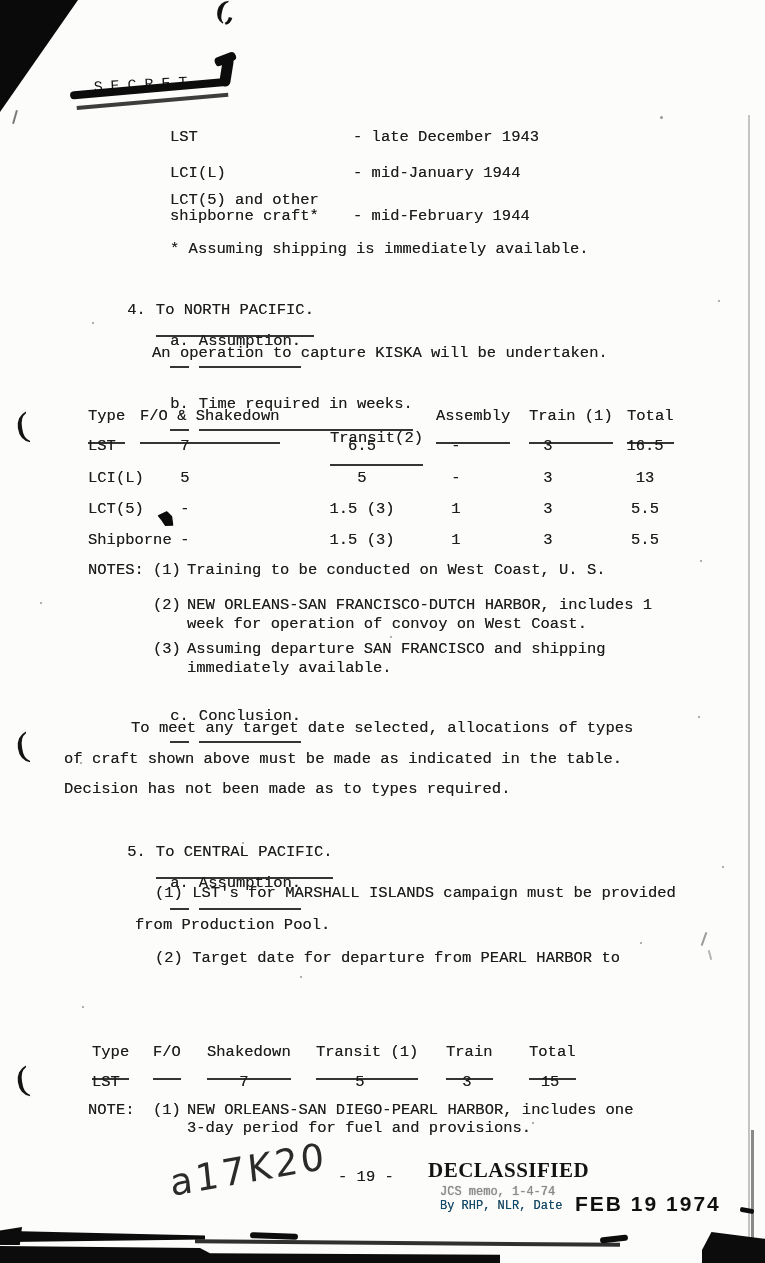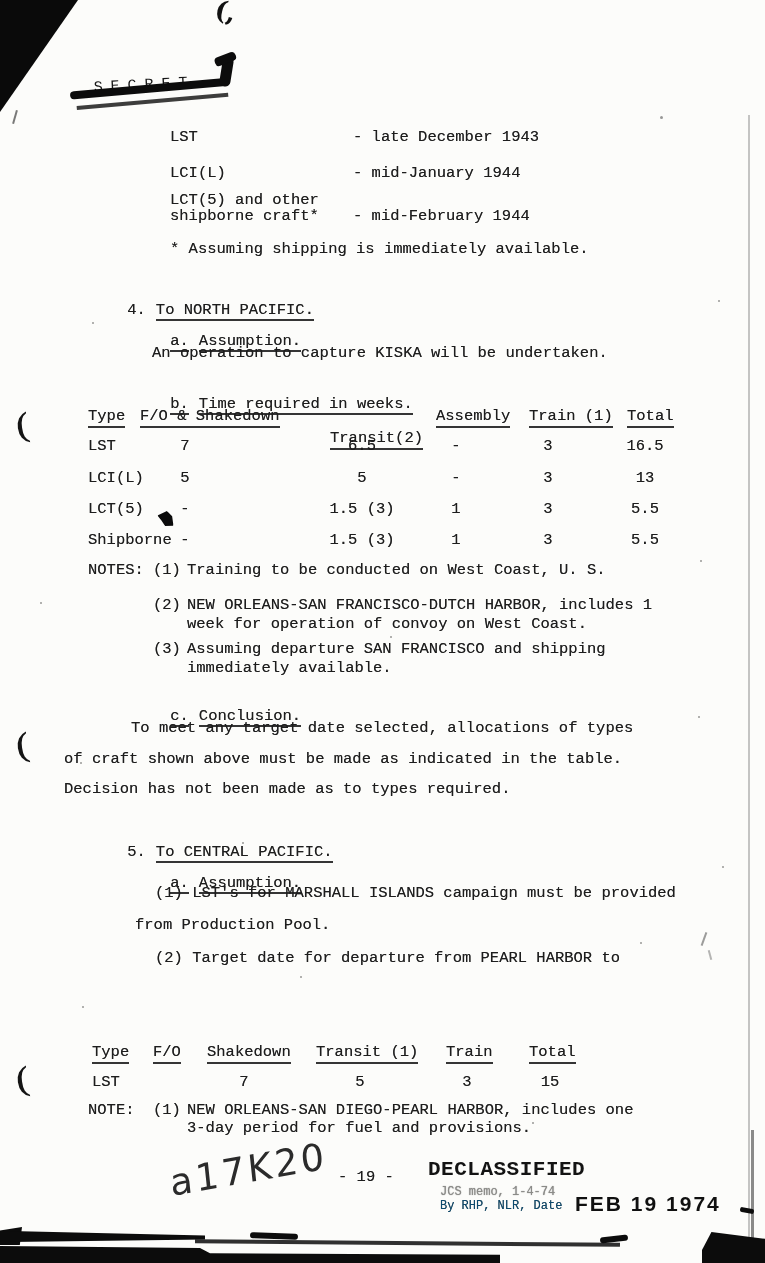--- a/index.html
+++ b/index.html
@@ -1,20 +1,20 @@
 <!DOCTYPE html>
 <html><head>
 <meta charset="utf-8">
 <style>
   html,body{margin:0;padding:0;background:#777;}
   .page{position:relative;width:765px;height:1263px;background:#fcfcfa;overflow:hidden;
         font-family:"Liberation Mono",monospace;}
   .t{position:absolute;font-size:15.5px;color:#1d1d1d;white-space:pre;
      text-shadow:0 0 .5px rgba(30,30,30,.65);line-height:1.2;}
-  .u{border-bottom:2px solid rgba(25,25,25,.88);padding-bottom:0;}
+  .u{border-bottom:2px solid rgba(25,25,25,.88);padding-bottom:16px;}
   .lbl{margin-right:10px;}
   .cell{position:absolute;}
   
   .t1h1{left:88px}.t1h2{left:140px}.t1h3{left:330px}.t1h4{left:436px}.t1h5{left:529px}.t1h6{left:627px}
   .t1v1{left:88px}
   .t1v2{left:130px;width:110px;text-align:center}
   .t1v3{left:298px;width:128px;text-align:center}
   .t1v4{left:424px;width:64px;text-align:center}
   .t1v5{left:516px;width:64px;text-align:center}
   .t1v6{left:606px;width:78px;text-align:center}
@@ -33,21 +33,21 @@
   .speck{position:absolute;width:3px;height:3px;border-radius:50%;background:rgba(0,0,0,.4);}
   .margin-mark{position:absolute;font-family:"DejaVu Serif",serif;font-size:34px;color:#141414;
                transform:rotate(-8deg) scaleX(1.25);}
   .topmark{position:absolute;left:215px;top:-4px;font-family:"DejaVu Serif",serif;font-size:26px;
            font-weight:bold;color:#111;transform:rotate(14deg);}
   .secret-wrap{position:absolute;left:70px;top:68px;width:180px;height:48px;transform:rotate(-3deg);}
   .secret-text{position:absolute;left:24px;top:8px;font-size:15px;letter-spacing:8px;color:#161616;}
   .handwr{position:absolute;left:168px;top:1162px;font-family:"DejaVu Sans",sans-serif;
           font-size:37px;color:#2b2b2b;letter-spacing:3px;
           transform:rotate(-10deg) skewX(-4deg);transform-origin:left top;}
-  .decl-title{position:absolute;left:428px;top:1158px;font-family:Liberation Mono, monospace;
+  .decl-title{position:absolute;left:428px;top:1158px;font-family:Liberation Serif, serif;
               font-weight:bold;font-size:21px;letter-spacing:.5px;color:#131313;}
   .decl-memo{position:absolute;left:440px;top:1185px;font-size:12px;color:#8b8b88;
              text-shadow:0 0 1px rgba(120,120,120,.9);}
   .decl-by{position:absolute;left:440px;top:1199px;font-size:12px;color:#0c4a6e;
            text-shadow:0 0 .6px rgba(60,60,60,.8);}
   .decl-date{position:absolute;left:575px;top:1192px;font-family:"Liberation Sans",sans-serif;
              font-weight:bold;font-size:21px;letter-spacing:2px;color:#101010;}
   .pgnum{position:absolute;left:338px;top:1168px;}
   .inkblob{position:absolute;left:157px;top:511px;width:18px;height:15px;background:#0b0b0b;
            clip-path:polygon(0 45%,45% 0,80% 25%,100% 85%,55% 100%,28% 70%);transform:rotate(14deg);}

